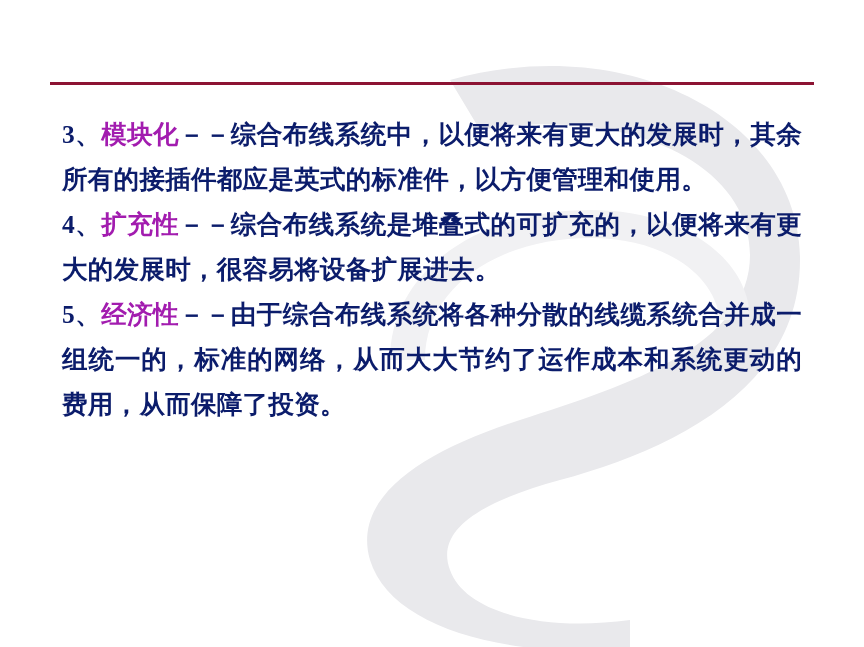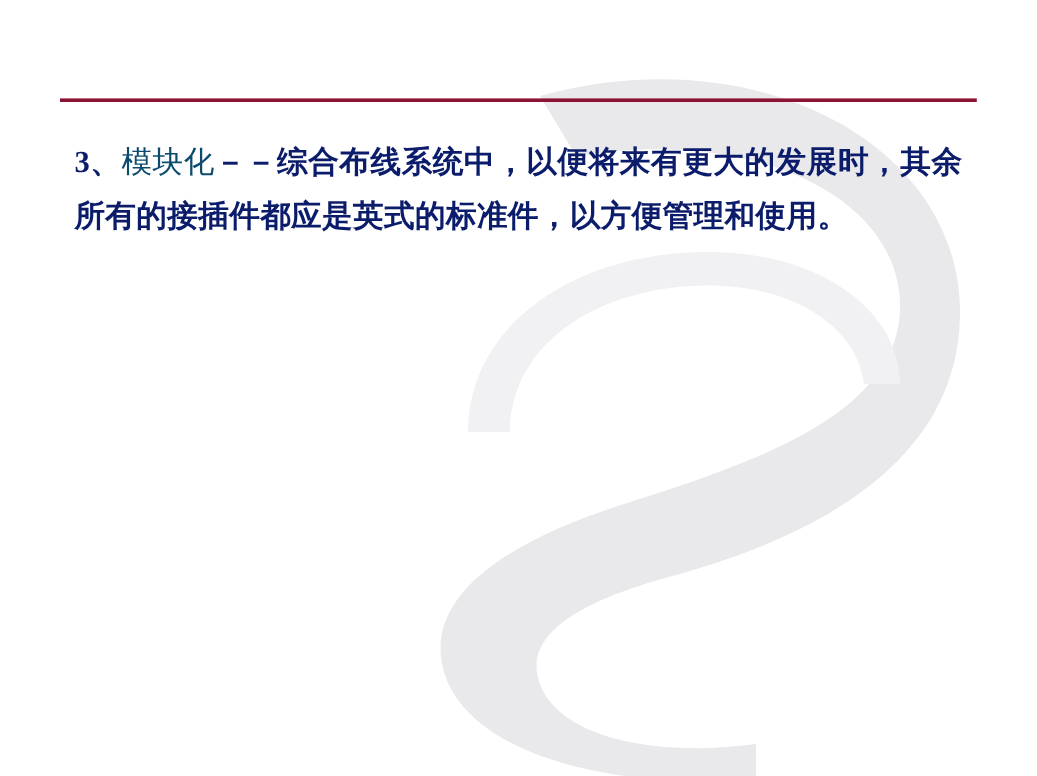--- a/index.html
+++ b/index.html
@@ -54,22 +54,22 @@
     text-justify: inter-ideograph;
     letter-spacing: 0.3px;
     margin: 0;
     text-indent: 0;
   }
   .lead {
     color: #0b1c6b;
     font-weight: bold;
   }
   .term {
-    color: #0c4a6e;
-    font-weight: normal;
+    color: #a21caf;
+    font-weight: bold;
   }
   .body-txt {
     color: #0b1c6b;
     font-weight: bold;
   }
 </style>
 </head>
 <body>
 
 <div class="slide">
@@ -80,16 +80,22 @@
   </svg>
 
   <div class="top-rule"></div>
 
   <div class="content">
 
     <p class="para">
       <span class="lead">3、</span><span class="term">模块化</span><span class="body-txt">－－</span><span class="body-txt">综合布线系统中，以便将来有更大的发展时，其余所有的接插件都应是英式的标准件，以方便管理和使用。</span>
     </p>
 
+    <p class="para">
+      <span class="lead">4、</span><span class="term">扩充性</span><span class="body-txt">－－</span><span class="body-txt">综合布线系统是堆叠式的可扩充的，以便将来有更大的发展时，很容易将设备扩展进去。</span>
+    </p>
 
+    <p class="para">
+      <span class="lead">5、</span><span class="term">经济性</span><span class="body-txt">－－</span><span class="body-txt">由于综合布线系统将各种分散的线缆系统合并成一组统一的，标准的网络，从而大大节约了运作成本和系统更动的费用，从而保障了投资。</span>
+    </p>
 
   </div>
 </div>
 
 </body></html>

